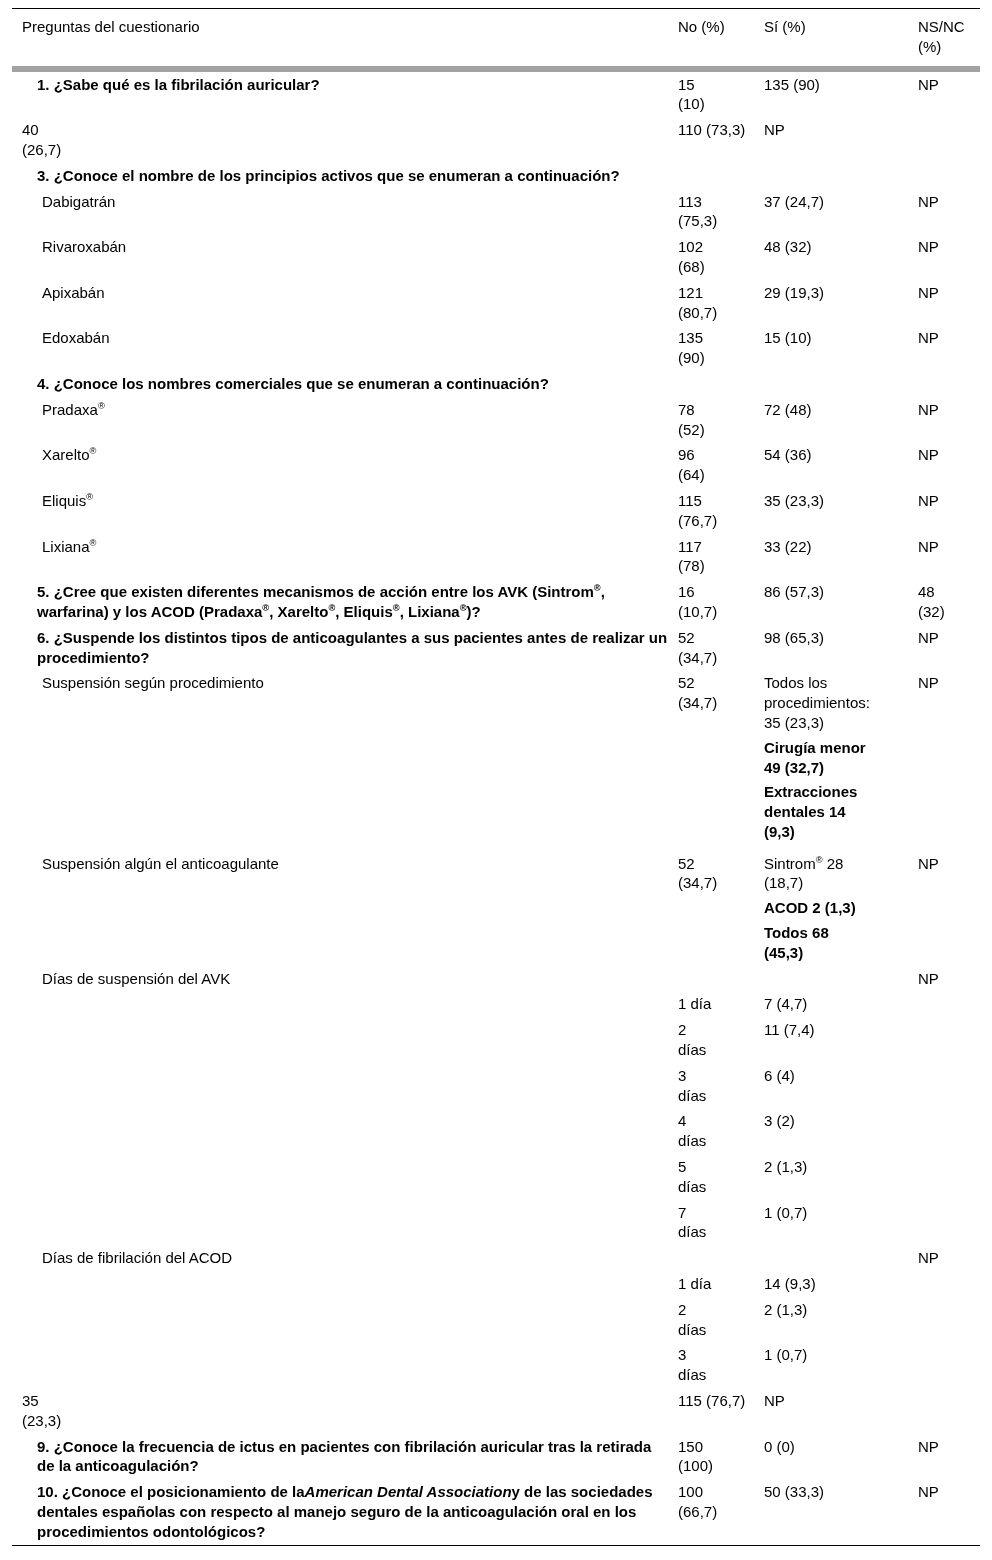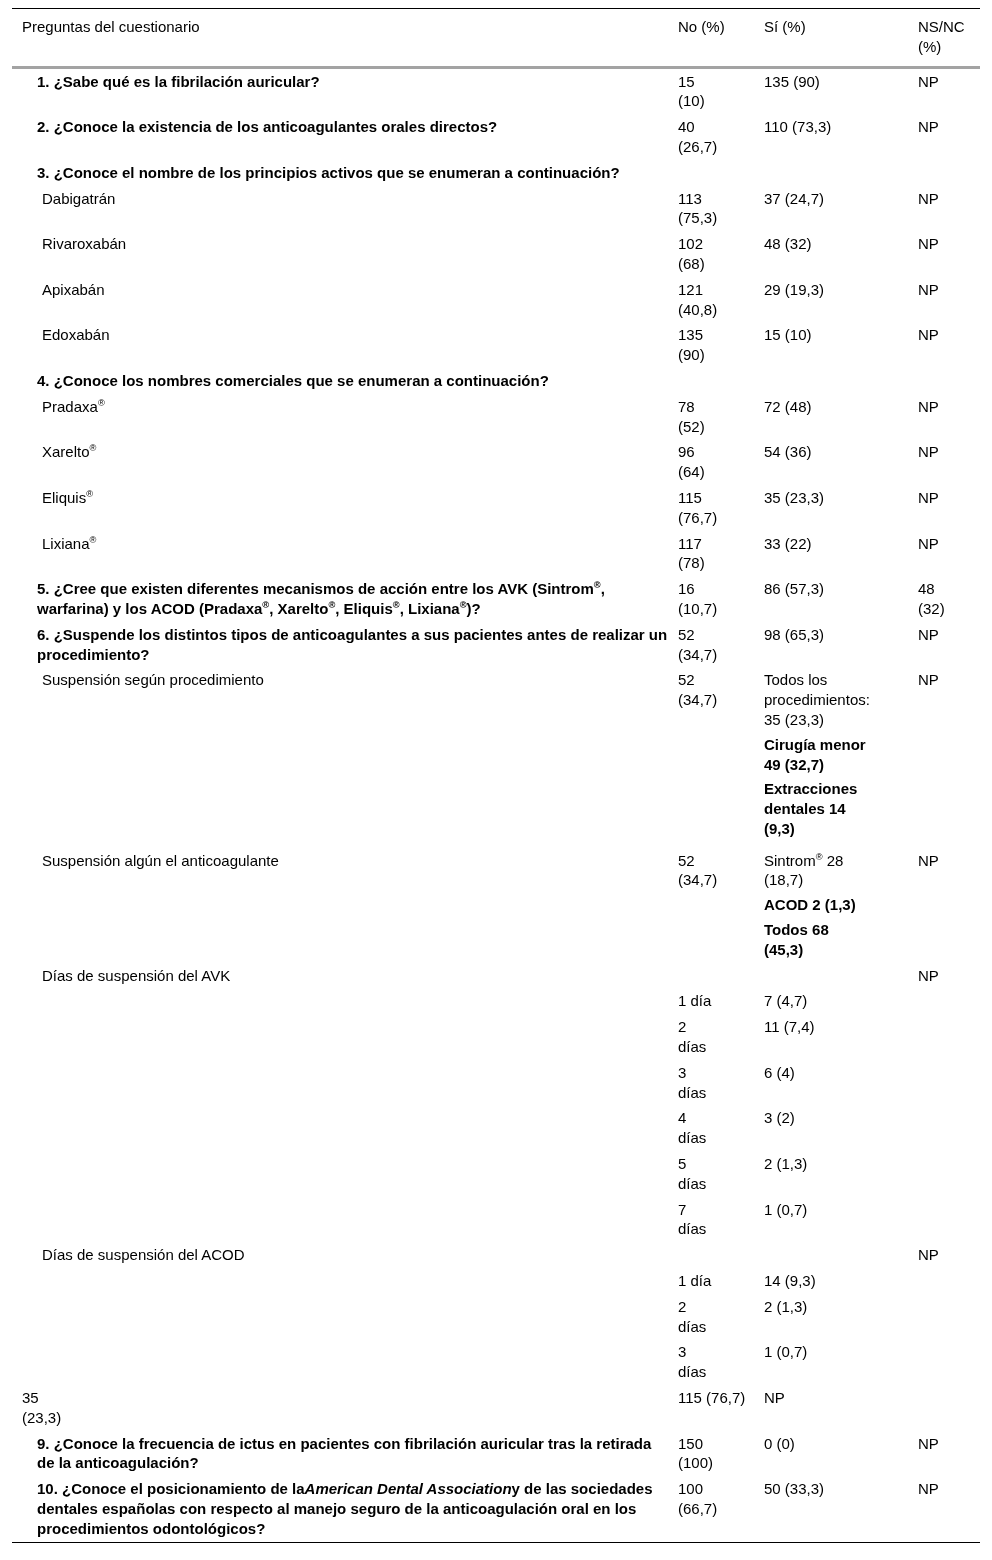--- a/index.html
+++ b/index.html
@@ -22,21 +22,21 @@
     border-top: 1px solid #000;
     border-bottom: 1px solid #000;
     width: 968px;
   }
   .thead, .tr {
     display: grid;
     grid-template-columns: 656px 86px 154px 62px;
     padding-left: 10px;
   }
   .thead {
-    border-bottom: 3px solid #a3a3a3;
+    border-bottom: 6px solid #a3a3a3;
     padding-top: 8px;
     padding-bottom: 9px;
   }
   .cell {
     font-size: 15px;
     line-height: 1.32;
     white-space: pre-line;
     padding-right: 8px;
     box-sizing: border-box;
   }
@@ -69,21 +69,20 @@
     </div>
     <div class="tbody">
         <div class="tr">
           <div class="cell qcell bold">1. ¿Sabe qué es la fibrilación auricular?</div>
           <div class="cell vcell">15
 (10)</div>
           <div class="cell vcell">135 (90)</div>
           <div class="cell vcell">NP</div>
         </div>
         <div class="tr">
-          <div class="cell qcell bold">2. ¿Conoce la existencia de los anticoagulantes orales directos?</div>
           <div class="cell vcell">40
 (26,7)</div>
           <div class="cell vcell">110 (73,3)</div>
           <div class="cell vcell">NP</div>
         </div>
         <div class="tr">
           <div class="cell qcell bold">3. ¿Conoce el nombre de los principios activos que se enumeran a continuación?</div>
           <div class="cell vcell"></div>
           <div class="cell vcell"></div>
           <div class="cell vcell"></div>
@@ -98,21 +97,21 @@
         <div class="tr">
           <div class="cell qcell italic indent">Rivaroxabán</div>
           <div class="cell vcell">102
 (68)</div>
           <div class="cell vcell">48 (32)</div>
           <div class="cell vcell">NP</div>
         </div>
         <div class="tr">
           <div class="cell qcell italic indent">Apixabán</div>
           <div class="cell vcell">121
-(40,8)</div>
+(80,7)</div>
           <div class="cell vcell">29 (19,3)</div>
           <div class="cell vcell">NP</div>
         </div>
         <div class="tr">
           <div class="cell qcell italic indent">Edoxabán</div>
           <div class="cell vcell">135
 (90)</div>
           <div class="cell vcell">15 (10)</div>
           <div class="cell vcell">NP</div>
         </div>
@@ -232,21 +231,21 @@
           <div class="cell vcell"></div>
         </div>
         <div class="tr">
           <div class="cell qcell plain"></div>
           <div class="cell vcell">7
 días</div>
           <div class="cell vcell">1 (0,7)</div>
           <div class="cell vcell"></div>
         </div>
         <div class="tr">
-          <div class="cell qcell italic indent">Días de suspensión del ACOD</div>
+          <div class="cell qcell italic indent">Días de fibrilación del ACOD</div>
           <div class="cell vcell"></div>
           <div class="cell vcell"></div>
           <div class="cell vcell">NP</div>
         </div>
         <div class="tr">
           <div class="cell qcell plain"></div>
           <div class="cell vcell">1 día</div>
           <div class="cell vcell">14 (9,3)</div>
           <div class="cell vcell"></div>
         </div>

